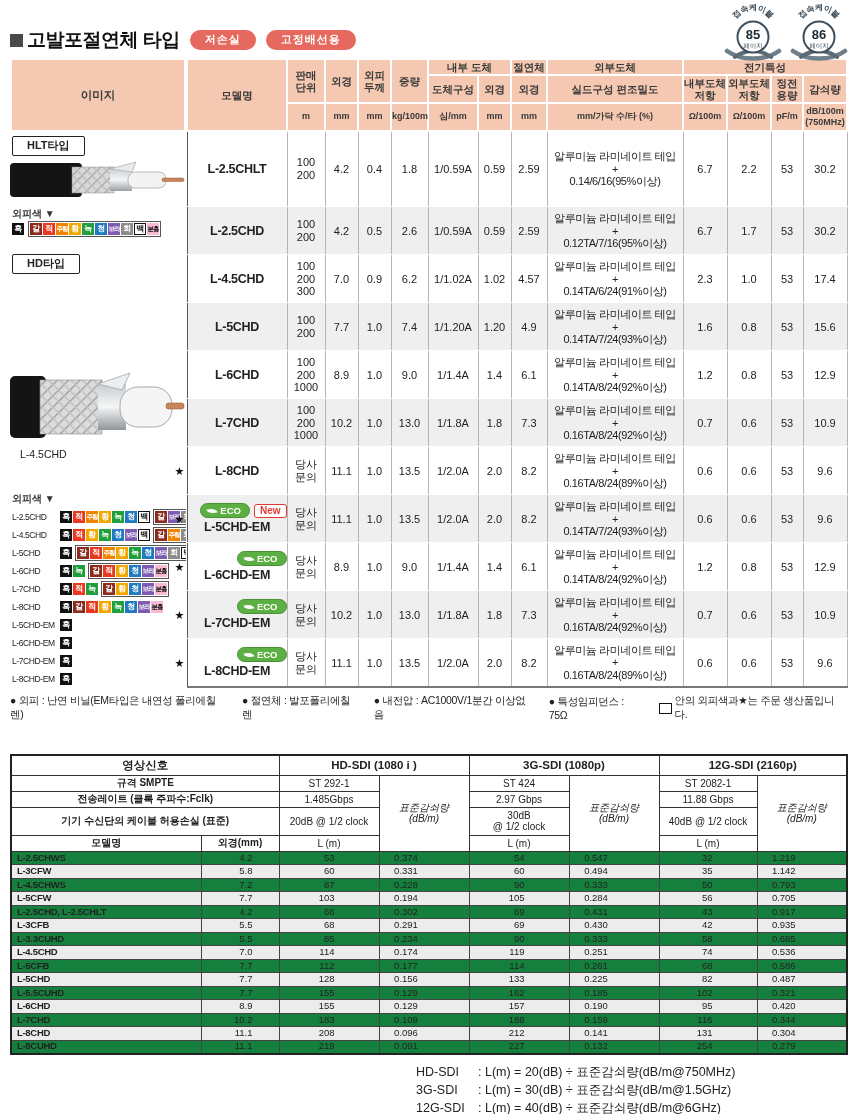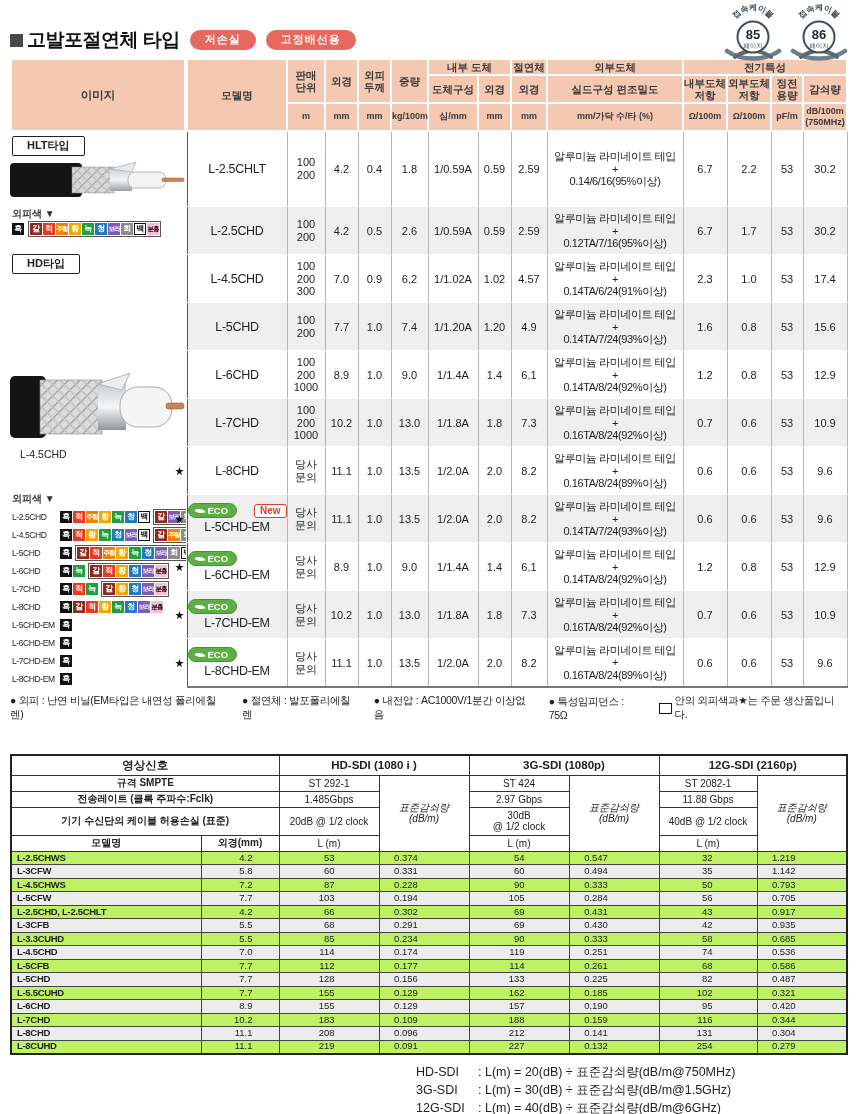--- a/index.html
+++ b/index.html
@@ -50,23 +50,23 @@
                          font-size:10.5px; white-space:pre-line; line-height:1.15; padding:1px 0; }
   .main-table thead tr.units th { font-size:9px; padding:2px 0 3px; }
   .main-table tbody td { border-right:1px solid #b5b5b5; border-bottom:1px solid #fff;
                          text-align:center; vertical-align:middle; font-size:11px; color:#222; }
   .main-table tbody tr { height:48px; }
   .main-table tbody tr.first { height:76px; }
   .main-table tbody tr.odd  { background:#fff; }
   .main-table tbody tr.even { background:#efefef; }
   .main-table tbody tr.first td { border-top:1.5px solid #999; }
   .c-model { position:relative; }
-  .model-name { font-size:12.5px; font-weight:normal; letter-spacing:-0.3px; }
+  .model-name { font-size:12.5px; font-weight:bold; letter-spacing:-0.3px; }
   .star { position:absolute; left:-13px; top:50%; transform:translateY(-50%); font-size:11px; color:#111; }
-  .badge-line { display:flex; justify-content:space-between; align-items:center; gap:4px; margin-bottom:2px; }
+  .badge-line { display:flex; justify-content:flex-end; align-items:center; gap:4px; margin-bottom:2px; }
   .eco-badge { display:inline-flex; align-items:center; gap:3px; background:#5cb043; border:1px solid #479135;
                color:#fff; font-size:9.5px; font-weight:bold; padding:1px 8px 1px 6px; border-radius:9px; }
   .leaf { width:10px; height:6px; background:#fff; border-radius:0 100% 0 100%; transform:rotate(-18deg); }
   .new-badge { border:1.5px solid #e0392f; color:#e0392f; background:#fff; font-size:10px; font-weight:bold;
                padding:0 5px 1px; border-radius:3px; }
   .c-unit, .c-shield { white-space:pre-line; line-height:1.15; }
   .c-unit { font-size:10.5px; }
   .c-shield { font-size:10px; letter-spacing:-0.4px; }
 
   
@@ -77,21 +77,21 @@
 
   
   .sdi-table { width:836px; table-layout:fixed; margin-top:32px; border:2px solid #222; }
   .sdi-table th, .sdi-table td { border:1px solid #333; text-align:center; vertical-align:middle; }
   .sdi-table thead tr.g th { font-size:11.5px; font-weight:bold; height:20px; }
   .sdi-table thead tr.h th { font-size:10px; font-weight:bold; height:16px; }
   .sdi-table thead tr.h td { font-size:10px; font-weight:normal; white-space:pre-line; line-height:1.1; }
   .sdi-table thead tr.tall td, .sdi-table thead tr.tall th { height:28px; }
   .sdi-table thead .att-head { font-size:10px; white-space:pre-line; line-height:1.3; font-weight:normal;font-style:italic; }
   .sdi-table tbody tr { height:13.5px; }
-  .sdi-table tbody tr.odd  { background:#bef264; }
+  .sdi-table tbody tr.odd  { background:#15803d; }
   .sdi-table tbody tr.even { background:#ececec; }
   .sdi-table tbody td { font-size:9.5px; border:1px solid #444; padding:0; line-height:1.1; }
   .sdi-table tbody td.s-model { text-align:left; font-weight:bold; padding-left:5px; letter-spacing:-0.3px; }
   .sdi-table tbody td.s-od { text-align:right; padding-right:26px; }
   .sdi-table tbody td.s-l  { text-align:right; padding-right:44px; }
   .sdi-table tbody td.s-a  { text-align:center; padding-right:36px; }
 
   
   .formulas { margin-top:8px; margin-left:auto; width:430px; font-size:12.5px; color:#222; }
   .formula-line { display:flex; line-height:1.45; }

